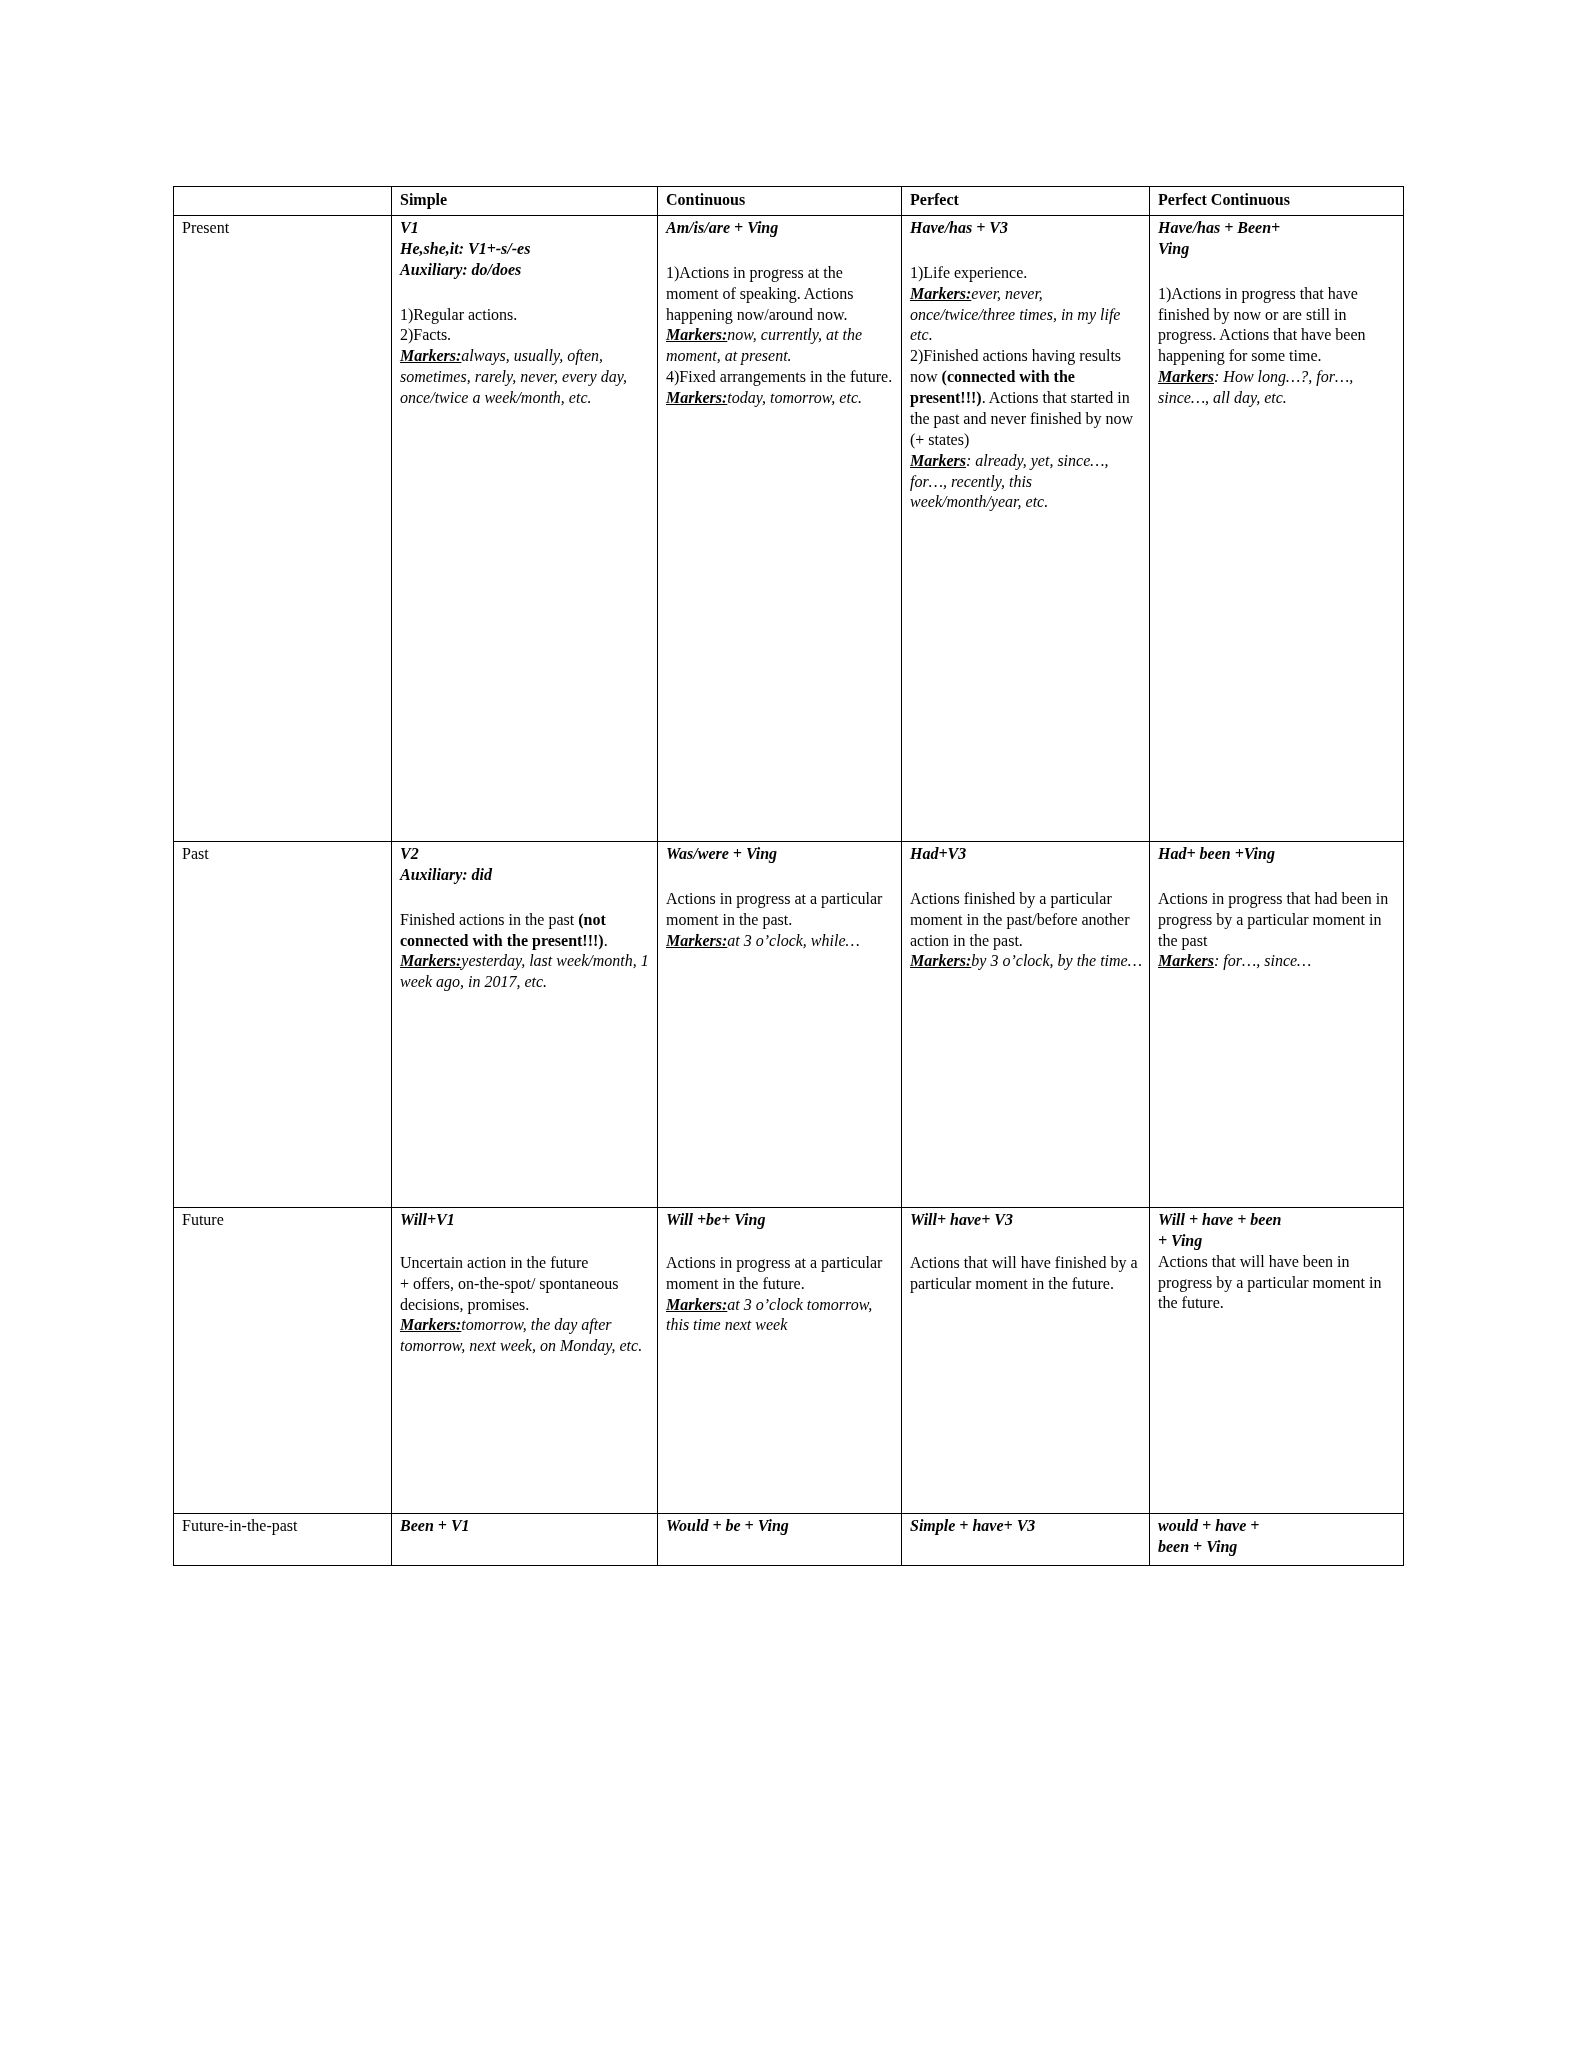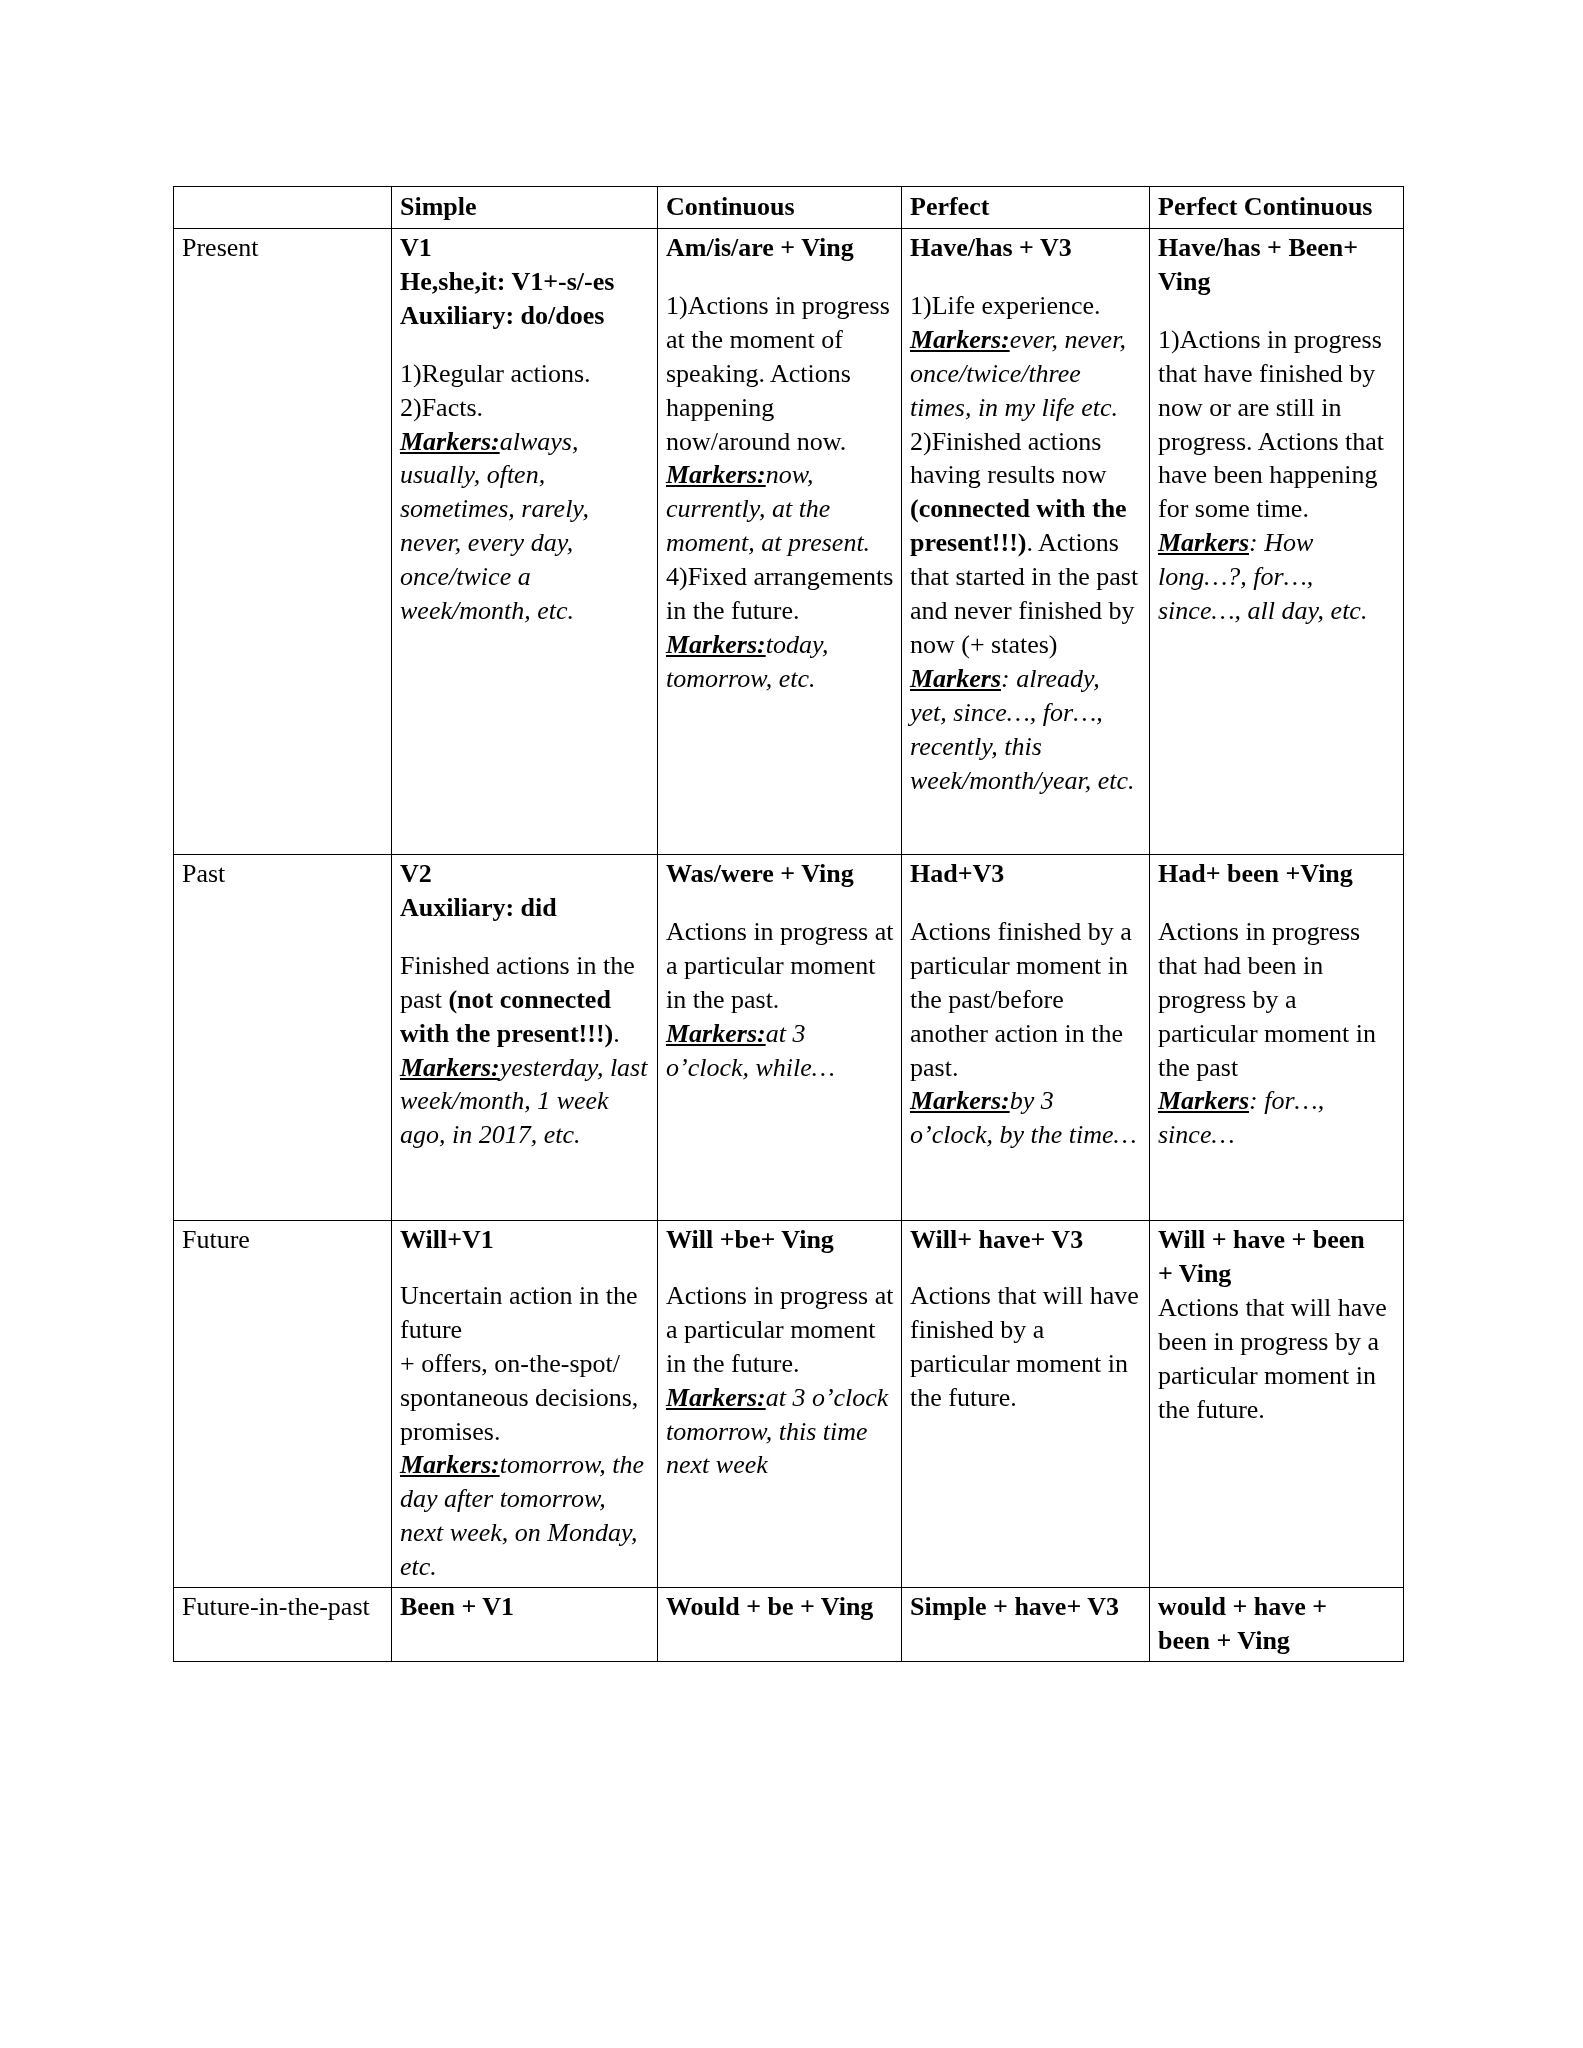--- a/index.html
+++ b/index.html
@@ -24,21 +24,21 @@
     height: 2048px;
     background: #fff;
   }
   .tense-table {
     position: absolute;
     left: 173px;
     top: 186px;
     width: 1230px;
     border-collapse: collapse;
     table-layout: fixed;
-    font-size: 26px;
+    font-size: 16px;
     line-height: 1.305;
   }
   .tense-table td, .tense-table th {
     border: 1.6px solid #000;
     vertical-align: top;
     padding: 2px 7px 3px 8px;
     text-align: left;
     font-weight: normal;
   }
   
@@ -57,20 +57,21 @@
   .hdr .blank { }
 
   
   .rowlabel {
     font-weight: bold;
   }
 
   
   .formula {
     font-weight: bold;
+    font-style: italic;
     display: block;
   }
   
   .gap {
     display: block;
     height: 24px;
   }
   .gap-sm { display: block; height: 22px; }
 
   

